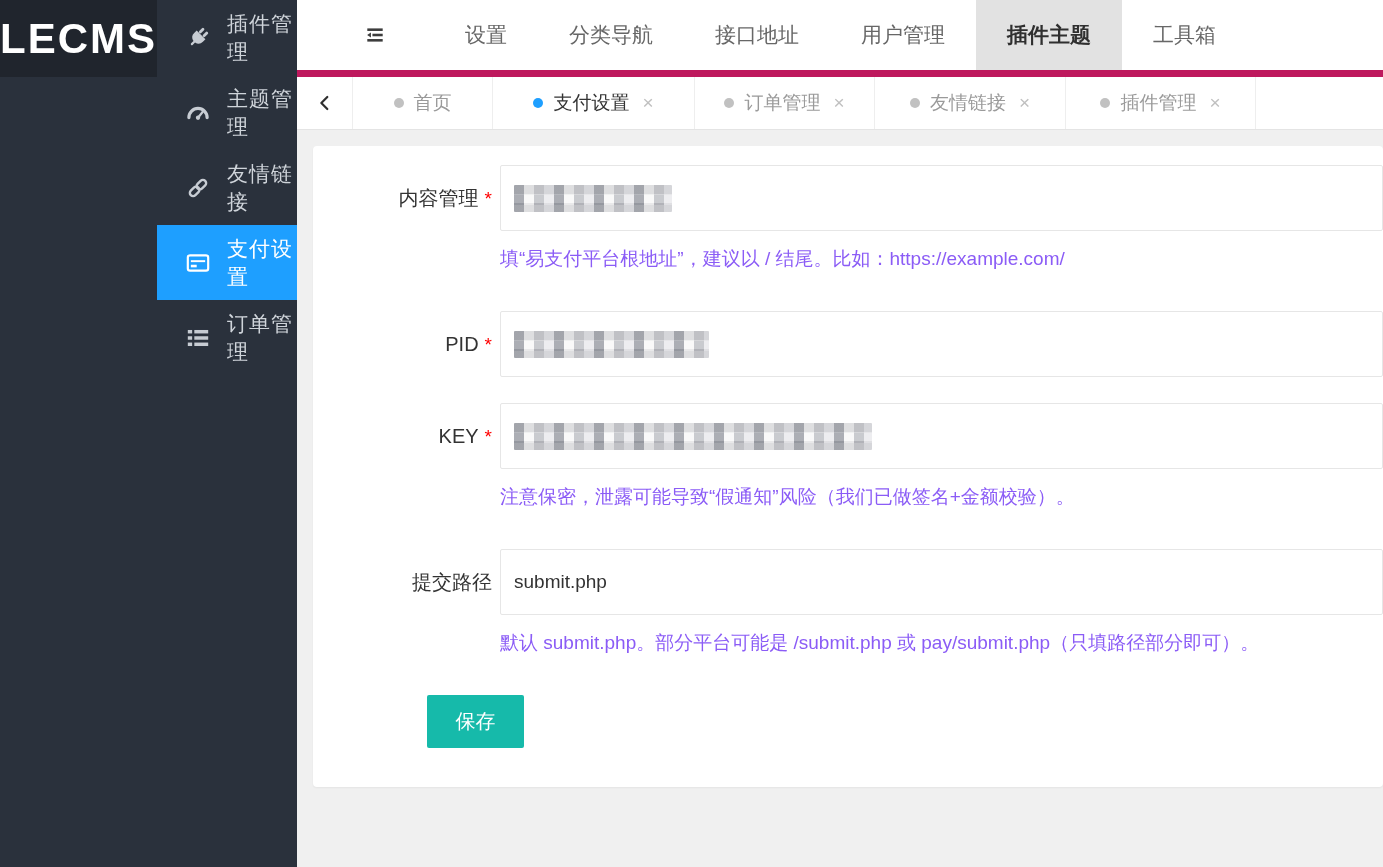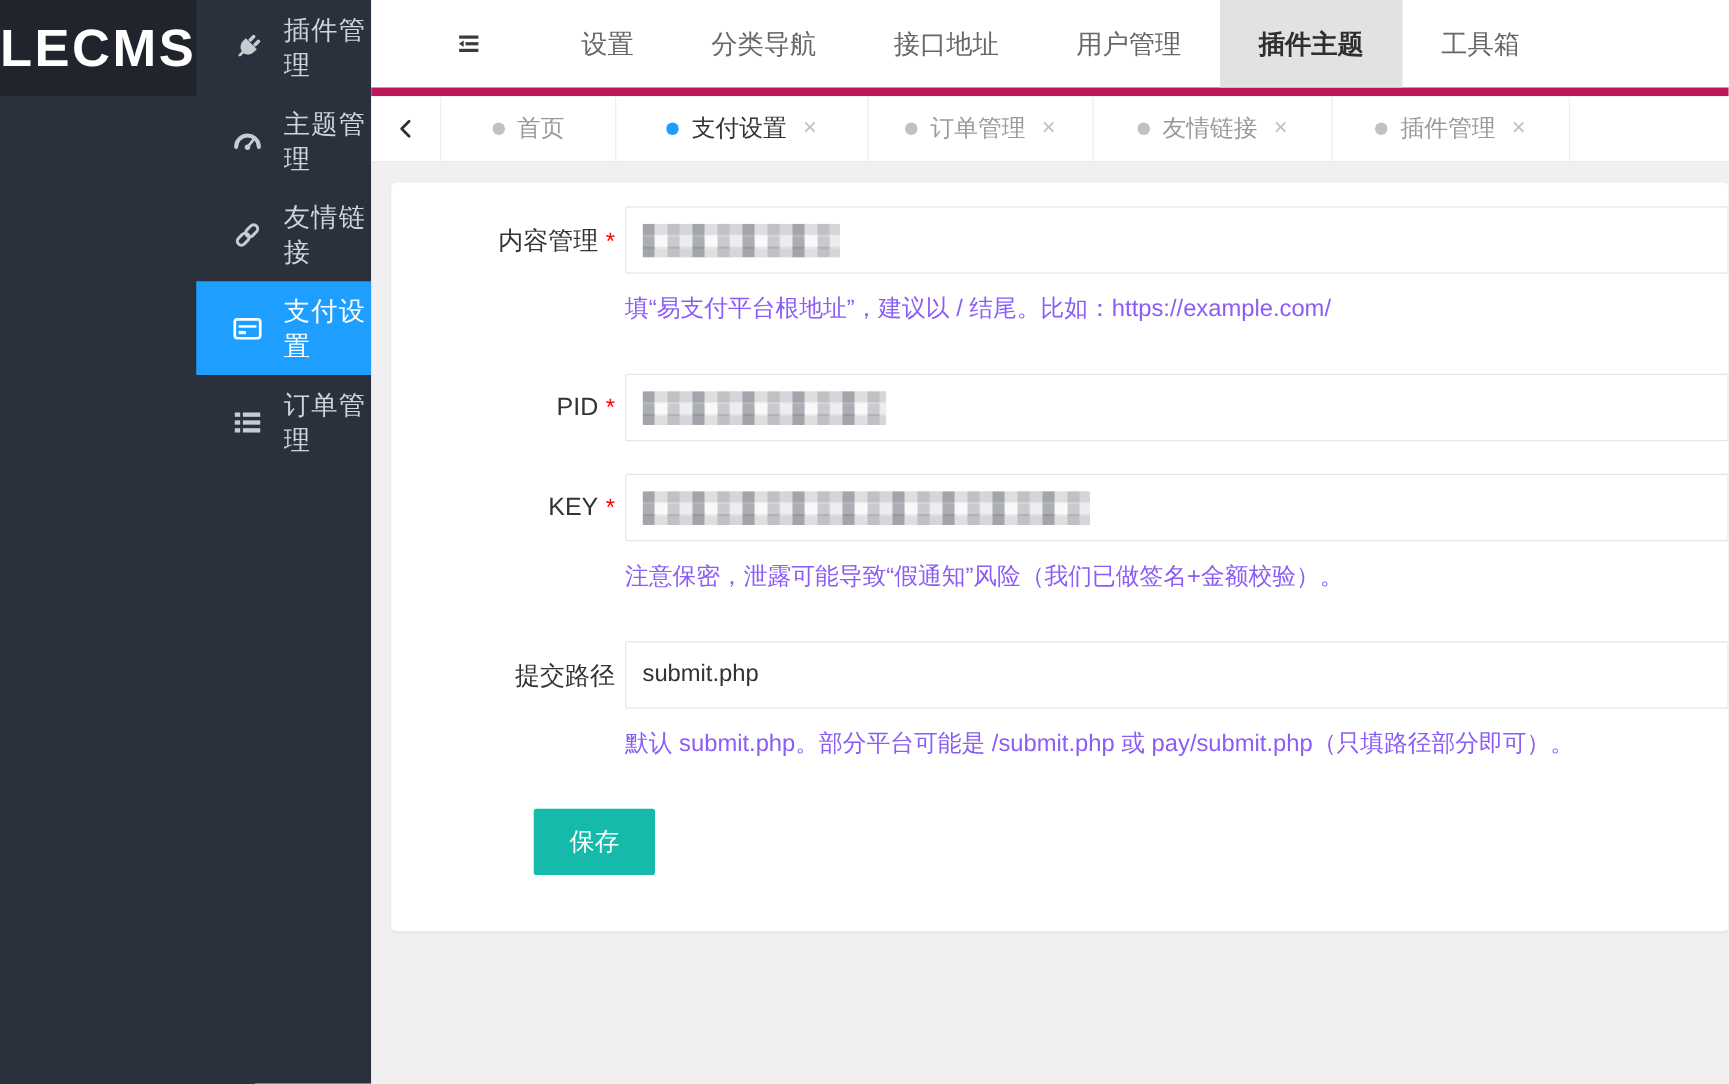--- a/index.html
+++ b/index.html
@@ -42,21 +42,21 @@
 
   
   .main { flex:1; background:#f0f0f0; overflow:hidden; }
   .card { background:#fff; margin:16px 0 0 16px; border-radius:4px; box-shadow:0 1px 2px rgba(0,0,0,.05); padding:19px 0 39px 0; min-height:599px; }
 
   .form-item { display:flex; align-items:center; }
   .form-label { width:179px; min-width:179px; text-align:right; font-size:20px; color:#333; margin-right:8px; white-space:nowrap; }
   .req { color:#ff0000; margin-left:6px; font-size:19px; }
   .field-box { flex:1; }
   .text-input, .input-like {
-    width:100%; height:54px; border:1px solid #e6e6e6; border-radius:2px; background:#fff;
+    width:100%; height:66px; border:1px solid #e6e6e6; border-radius:2px; background:#fff;
     font-size:19px; color:#333; padding-left:13px; outline:none; display:flex; align-items:center;
     font-family:"Liberation Sans","DejaVu Sans",sans-serif;
   }
   .help-row { margin-left:187px; margin-top:15px; font-size:19px; color:#8b5cf6; }
   .gap-lg { margin-bottom:39px; } .gap-sm { margin-bottom:26px; }
 
   .censored {
     height:27px; border-radius:1px; filter:blur(.6px);
     background-image:
       repeating-linear-gradient(90deg, rgba(110,115,125,.45) 0 10px, rgba(255,255,255,.55) 10px 20px, rgba(170,172,180,.4) 20px 30px, rgba(235,235,238,.6) 30px 40px),

